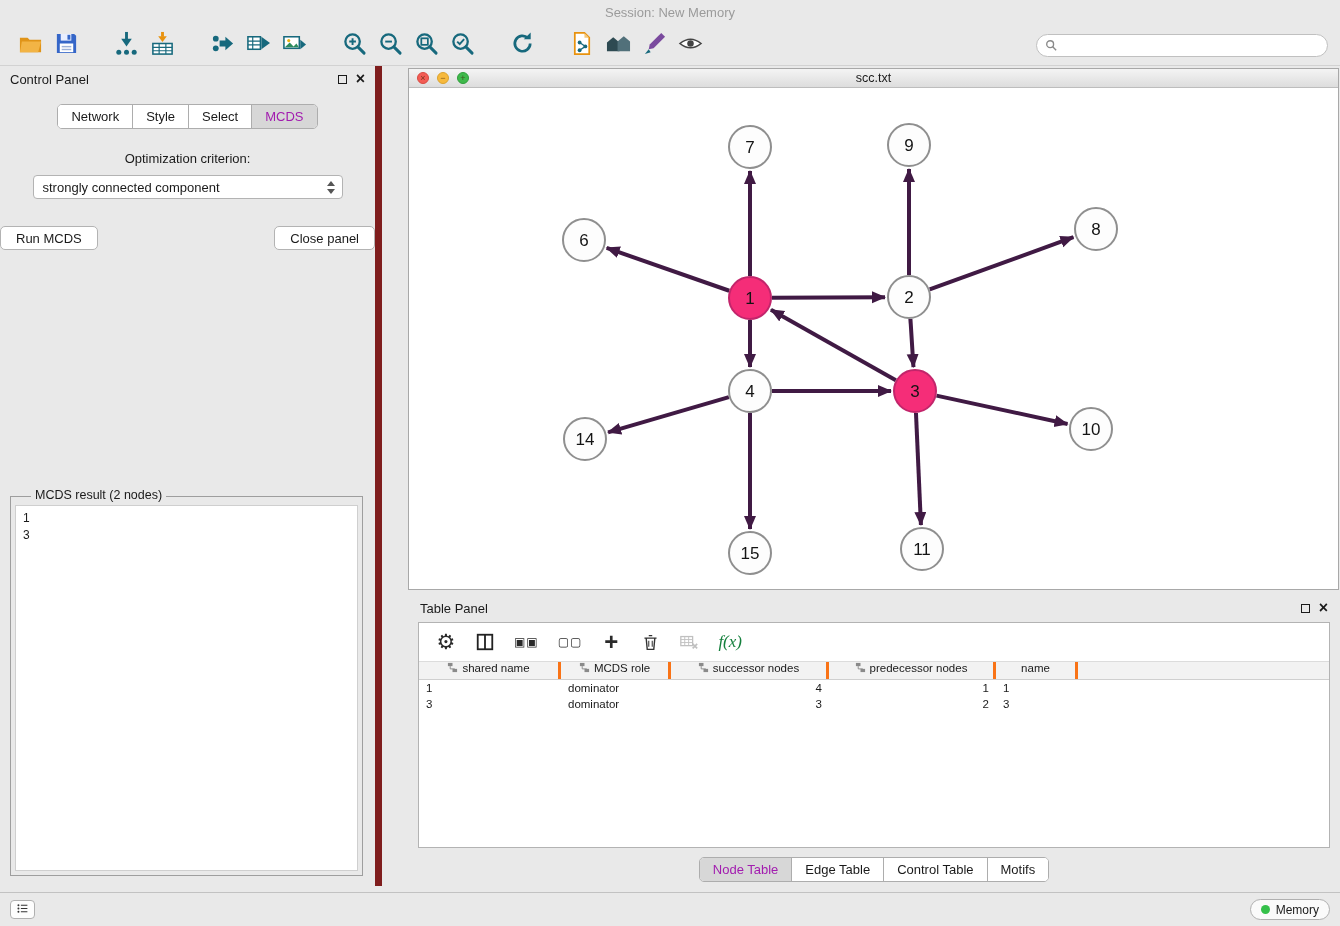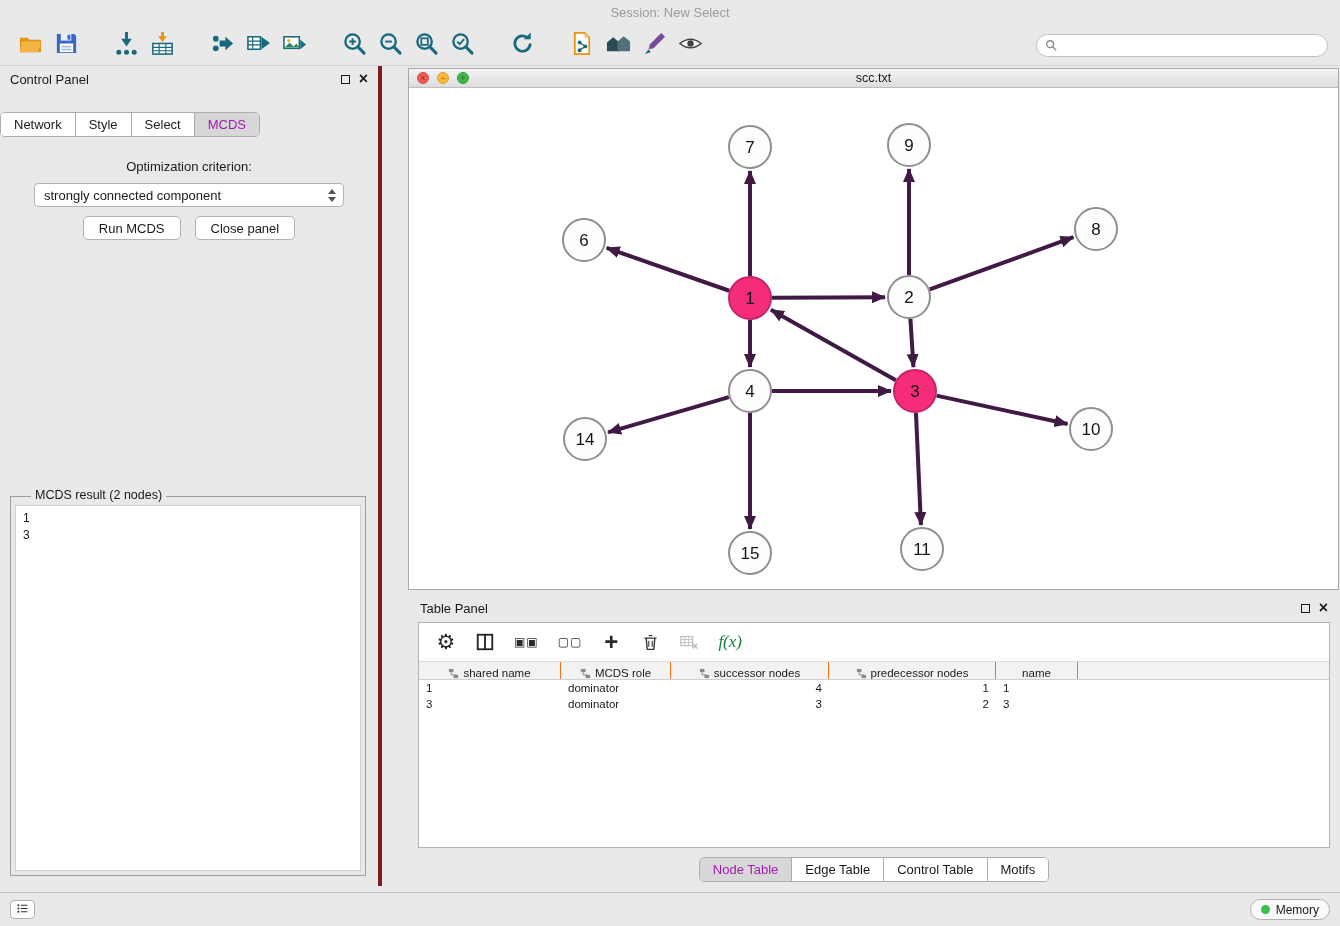--- a/index.html
+++ b/index.html
@@ -11,36 +11,36 @@
 
   
   .toolbar{position:absolute;top:26px;left:0;right:0;height:40px;display:flex;align-items:center;padding:0 12px;border-bottom:1px solid #d2d2d2}
   .tb-btn{width:36px;height:32px;display:flex;align-items:center;justify-content:center;flex:0 0 auto;cursor:default}
   .tb-btn svg{width:25px;height:25px}
   .tb-group{margin-left:24px;display:flex}
   .search-wrap{margin-left:auto;width:292px;height:23px;background:#fff;border:1px solid #c0c0c0;border-radius:12px;display:flex;align-items:center;padding:0 8px;gap:5px}
   .search-wrap input{border:none;outline:none;flex:1;font-size:12px;background:transparent;font-family:"Liberation Sans",sans-serif}
 
   
-  .control-panel{position:absolute;left:0;top:66px;width:382px;height:820px;border-right:4px solid #7f1d1d;background:#e9e9e9}
+  .control-panel{position:absolute;left:0;top:66px;width:382px;height:820px;border-right:7px solid #7f1d1d;background:#e9e9e9}
   .cp-header{position:relative;height:26px;display:flex;align-items:center;padding:0 10px;font-size:13px}
   .panel-controls{margin-left:auto;display:flex;align-items:center;gap:9px}
   .float-glyph{width:9px;height:9px;border:1.5px solid #1a1a1a}
   .close-glyph{font-size:16px;font-weight:bold;line-height:1}
-  .cp-tabs{display:flex;justify-content:flex-start;margin-top:20px}
+  .cp-tabs{display:flex;justify-content:center;margin-top:12px}
   .seg{display:flex;border:1px solid #adadad;border-radius:5px;overflow:hidden;background:#fff}
   .seg .tab{padding:4px 13px;font-size:13px;border-left:1px solid #adadad;cursor:default;background:#fff}
   .seg .tab:first-child{border-left:none}
   .seg .tab.active{background:#d7d7d7;color:#a21caf}
   .cp-opt-label{text-align:center;margin-top:22px;font-size:13px}
   .cp-combo{width:310px;height:24px;margin:9px auto 0;background:#fff;border:1px solid #b3b3b3;border-radius:4px;display:flex;align-items:center;padding:0 22px 0 9px;font-size:13px;position:relative}
   .combo-stepper{position:absolute;right:7px;top:5px;display:flex;flex-direction:column;gap:3px}
   .tri-up{width:0;height:0;border-left:4px solid transparent;border-right:4px solid transparent;border-bottom:5px solid #555}
   .tri-down{width:0;height:0;border-left:4px solid transparent;border-right:4px solid transparent;border-top:5px solid #555}
-  .cp-buttons{display:flex;justify-content:center;gap:14px;margin-top:9px}
+  .cp-buttons{display:flex;justify-content:space-between;gap:14px;margin-top:27px}
   .btn{height:24px;padding:0 15px;background:#fff;border:1px solid #b3b3b3;border-radius:5px;font-size:13px;display:flex;align-items:center;cursor:default}
   .groupbox{position:absolute;left:10px;right:12px;top:430px;bottom:10px;border:1px solid #9e9e9e}
   .groupbox-title{position:absolute;top:-9px;left:20px;background:#e9e9e9;padding:0 4px;font-size:12.5px}
   .groupbox-inner{position:absolute;left:4px;right:4px;top:8px;bottom:4px;background:#fff;border:1px solid #cfcfcf;padding:4px 7px;font-size:12px;line-height:17px}
 
   
   .network-window{position:absolute;left:408px;top:68px;width:931px;height:522px;background:#fff;border:1px solid #a8a8a8}
   .nw-titlebar{height:19px;background:linear-gradient(#f4f4f4,#dddddd);border-bottom:1px solid #bdbdbd;position:relative;text-align:center;font-size:12.5px;line-height:18px}
   .traffic{position:absolute;left:8px;top:3px;display:flex;gap:8px}
   .light{width:12px;height:12px;border-radius:50%;font-size:9px;line-height:11px;text-align:center;color:rgba(60,30,0,.65);cursor:default}
@@ -53,38 +53,38 @@
   .table-panel{position:absolute;left:408px;top:596px;width:932px;height:290px}
   .tp-header{height:24px;display:flex;align-items:center;padding:0 12px;font-size:13px}
   .table-container{position:absolute;left:10px;right:10px;top:26px;bottom:38px;background:#fff;border:1px solid #b3b3b3;overflow:hidden}
   .tp-toolbar{height:38px;display:flex;align-items:center;gap:19px;padding:0 17px}
   .tp-icon{display:flex;align-items:center;justify-content:center;min-width:20px;height:24px;font-size:18px;color:#2a2a2a;cursor:default}
   .gear-glyph{font-size:21px}
   .checks-glyph{font-size:12px;letter-spacing:1px}
   .plus-glyph{font-size:24px;font-weight:bold;line-height:20px}
   .fx-glyph{font-family:"Liberation Serif",serif;font-style:italic;font-size:17px;color:#15803d}
   .tbl-header{display:flex;height:19px;background:#f2f2f2;border-top:1px solid #dcdcdc;border-bottom:1px solid #cfcfcf;font-size:11.5px}
-  .th{display:flex;align-items:flex-end;justify-content:center;gap:4px;border-right:1px solid #f97316;height:100%;cursor:default}
+  .th{display:flex;align-items:flex-start;justify-content:center;gap:4px;border-right:3px solid #f97316;height:100%;cursor:default}
   .mini{width:11px;height:11px;flex:0 0 auto}
   .tbl-row{display:flex;height:16px;font-size:11.5px;align-items:center}
   .td{padding:0 7px;overflow:hidden;white-space:nowrap}
   .c0{width:142px}.c1{width:110px}.c2{width:158px}.c3{width:167px}.c4{width:82px}
   .num{text-align:right}
   .tp-tabs{position:absolute;bottom:4px;left:0;right:0;display:flex;justify-content:center}
 
   
   .status-bar{position:absolute;left:0;bottom:0;right:0;height:34px;border-top:1px solid #c2c2c2;display:flex;align-items:center;padding:0 10px;background:#e9e9e9}
   .sb-left-btn{width:25px;height:19px;border:1px solid #b0b0b0;border-radius:4px;background:#fdfdfd;display:flex;align-items:center;justify-content:center}
   .memory-btn{margin-left:auto;height:21px;border:1px solid #b0b0b0;border-radius:11px;background:#fafafa;display:flex;align-items:center;gap:6px;padding:8px 10px;font-size:12px}
   .mem-dot{width:9px;height:9px;border-radius:50%;background:#35c04a}
 </style>
 </head>
 <body>
 
-<div class="titlebar">Session: New Select</div>
+<div class="titlebar">Session: New Memory</div>
 
 <div class="toolbar">
   <div class="tb-btn">
     <span>
       <svg viewBox="0 0 26 26" width="25" height="25">
           <path d="M2 7h8l2 2h12v13H2z" fill="#e09418"></path>
           <path d="M4 11h20l-3 11H2z" fill="#f2b445"></path>
         </svg>
     </span>
   </div>

